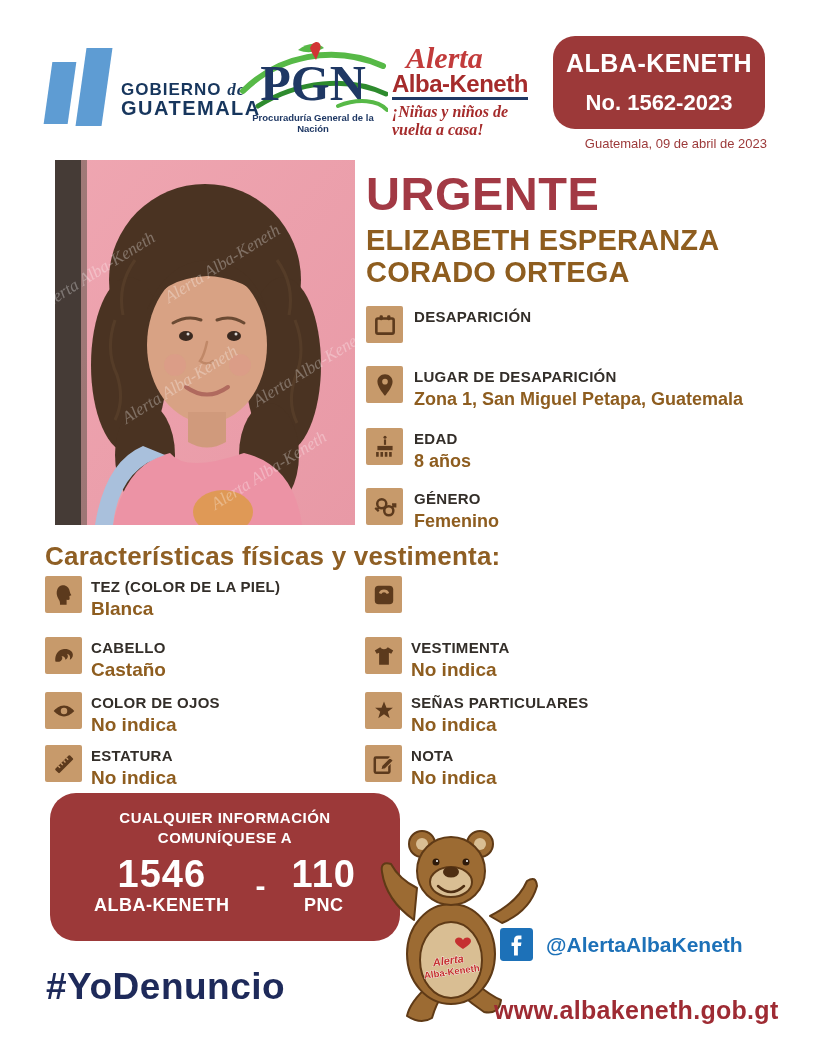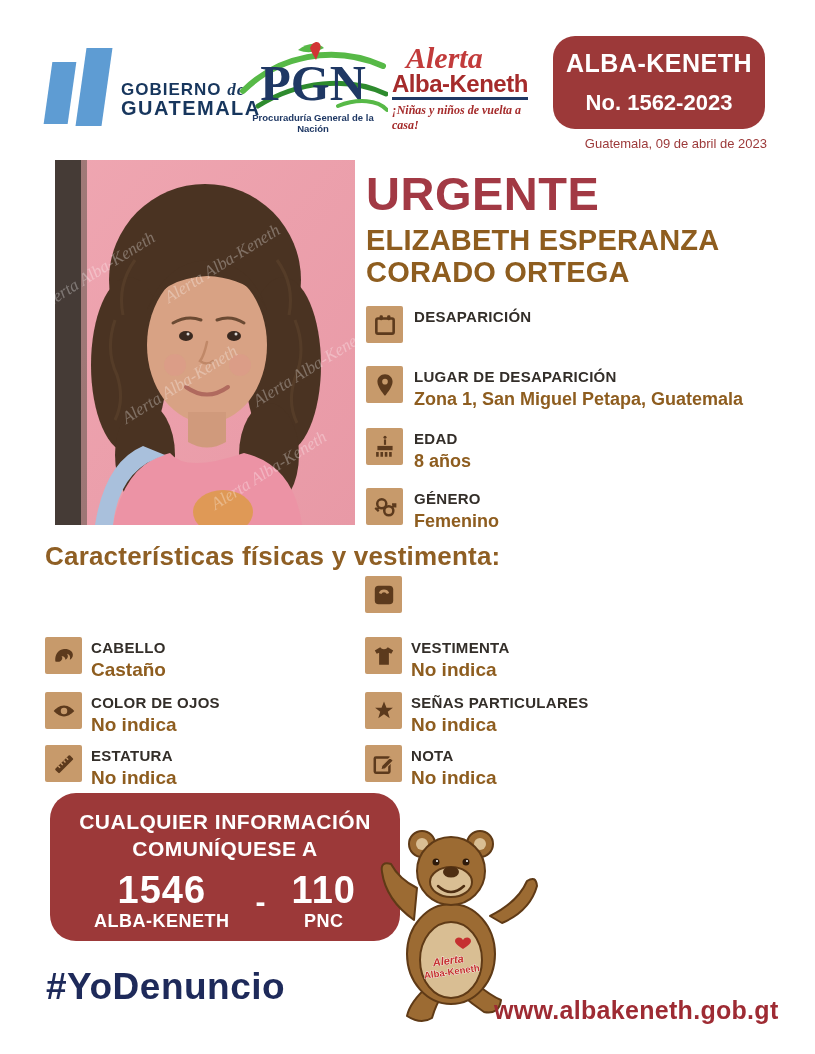--- a/index.html
+++ b/index.html
@@ -16,21 +16,21 @@
   .gob-de { font-family:"Liberation Serif", serif; font-style:italic; font-weight:bold; font-size:17px; }
   .gob-line2 { font-size:20px; font-weight:bold; letter-spacing:1.5px; }
 
   .pgn-logo { position:absolute; left:238px; top:36px; width:150px; height:100px; }
   .pgn-svg { position:absolute; left:0; top:0; }
   .pgn-sub { position:absolute; left:0; top:76px; width:150px; text-align:center; font-size:9.5px; color:#1F3864; font-weight:bold; }
 
   .alba-logo { position:absolute; left:392px; top:44px; width:150px; }
   .alba-l1 { font-family:"Liberation Serif", serif; font-style:italic; font-size:30px; font-weight:bold; color:#C23B3B; line-height:.9; margin-left:14px; }
   .alba-l2 { font-size:24px; font-weight:900; color:#A52B2B; letter-spacing:-.5px; line-height:1.05; border-bottom:3px solid #1F3864; display:inline-block; padding-bottom:1px;}
-  .alba-tag { font-family:"Liberation Serif", serif; font-style:italic; font-size:12px; font-weight:bold; color:#A52B2B; margin-top:3px; }
+  .alba-tag { font-family:"Liberation Serif", serif; font-style:italic; font-size:16px; font-weight:bold; color:#A52B2B; margin-top:3px; }
 
   .alert-box { position:absolute; left:553px; top:36px; width:212px; height:93px; background:#9C3939; border-radius:22px; color:#fff; text-align:center; display:flex; flex-direction:column; justify-content:center; }
   .alert-box-title { font-size:25px; font-weight:bold; letter-spacing:.5px; }
   .alert-box-no { font-size:22px; font-weight:600; margin-top:12px; }
   .date-line { position:absolute; left:545px; top:136px; width:222px; text-align:right; font-size:13px; font-weight:normal; color:#9C3939; }
 
   
   .photo { position:absolute; left:55px; top:160px; width:300px; height:365px; }
 
   
@@ -43,21 +43,21 @@
   .d-value { font-size:18px; font-weight:bold; color:#8E5D1F; margin-top:4px; }
 
   
   .char-heading { position:absolute; left:45px; top:541px; font-size:26px; font-weight:bold; color:#8F5F24; letter-spacing:.2px; }
   .char-item { position:absolute; display:flex; gap:9px; }
   .char-item .d-label { font-size:15px; }
   .char-item .d-value { font-size:19px; margin-top:3px; }
 
   
   .contact-box { position:absolute; left:50px; top:793px; width:350px; height:148px; background:#9C3939; border-radius:26px; color:#fff; text-align:center; padding-top:15px; }
-  .c-line { font-size:21px; font-weight:bold; letter-spacing:.5px; line-height:1.3; }
+  .c-line { font-size:15px; font-weight:bold; letter-spacing:.5px; line-height:1.3; }
   .c-numbers { display:flex; justify-content:center; align-items:flex-start; gap:26px; margin-top:8px; }
   .c-col .c-phone { font-size:38px; font-weight:900; line-height:1; letter-spacing:1px;}
   .c-col .c-sub { font-size:18px; font-weight:600; margin-top:2px; letter-spacing:.5px;}
   .c-dash { font-size:30px; font-weight:900; padding-top:14px; }
 
   
   .hashtag { position:absolute; left:46px; top:966px; font-size:37px; font-weight:900; color:#1E2A5A; letter-spacing:.5px; }
   .bear { position:absolute; left:366px; top:818px; }
   .social-row { position:absolute; display:flex; align-items:center; gap:13px; }
   .social-row.fb { left:500px; top:928px; }
@@ -214,20 +214,31 @@
         </svg>
     </span>
     <div>
         <div class="d-label">GÉNERO</div>
     <div class="d-value">Femenino</div>
       </div>
   </div>
 
   <div class="char-heading">Características físicas y vestimenta:</div>
 
+  <div class="char-item" style="left:45px; top:576px">
+    <span class="sq-icon">
+      <svg width="26" height="26" viewBox="0 0 24 24">
+          <path d="M9.5 3.3c3.9-1 7.2 1.6 7.7 5.1.3 1.8 1 2.8 1.6 3.8l-1.8.7.2 2.5c0 .7-.6 1.1-1.3 1.1l-1.5-.1V21H8.3c.2-2.4-.4-3.6-1.3-5-2-3.4-2.2-6.5-1.2-9 .7-1.9 1.9-3.2 3.7-3.7z" fill="#5C3A1D"></path>
+        </svg>
+    </span>
+    <div>
+        <div class="d-label">TEZ (COLOR DE LA PIEL)</div>
+    <div class="d-value">Blanca</div>
+      </div>
+  </div>
 
   <div class="char-item" style="left:365px; top:576px">
     <span class="sq-icon">
       <svg width="26" height="26" viewBox="0 0 24 24">
           <rect x="3.5" y="3.5" width="17" height="17" rx="3.5" fill="#5C3A1D"></rect>
           <path d="M12 7a5.2 5.2 0 0 0-4.8 3.2l2.3.9A2.7 2.7 0 0 1 12 9.4c1.1 0 2.1.7 2.5 1.7l2.3-.9A5.2 5.2 0 0 0 12 7z" fill="#C79A6B"></path>
         </svg>
     </span>
   </div>
 
@@ -348,17 +359,24 @@
       <path d="M97 122 c2 -4 8 -3 8 1 0 3 -4 5 -8 8 -4 -3 -8 -5 -8 -8 0 -4 6 -5 8 -1 z" fill="#C53030"></path>
       <g transform="rotate(-8 85 148)" text-anchor="middle" font-weight="bold" fill="#C53030" stroke="#ffffff" stroke-width=".6" style="paint-order:stroke">
         <text x="83" y="146" font-size="11" font-style="italic">Alerta</text>
         <text x="85" y="157" font-size="9.5">Alba-Keneth</text>
       </g>
     </svg>
   </div>
 
   <div class="hashtag">#YoDenuncio</div>
 
+  <div class="social-row fb">
+    <svg class="social-icon" viewBox="0 0 24 24">
+        <rect width="24" height="24" rx="2.5" fill="#1D71B8"></rect>
+        <path d="M15.6 8.2h-1.8c-.5 0-.8.3-.8.9v1.5h2.6l-.4 2.5h-2.2V20h-2.8v-6.9H8.4v-2.5h1.8V8.7c0-2 1.2-3.2 3.1-3.2h2.3z" fill="#fff"></path>
+      </svg>
+    <span class="social-text">@AlertaAlbaKeneth</span>
+  </div>
 
 
   <div class="website">www.albakeneth.gob.gt</div>
 
 </div>
 
 </body></html>

